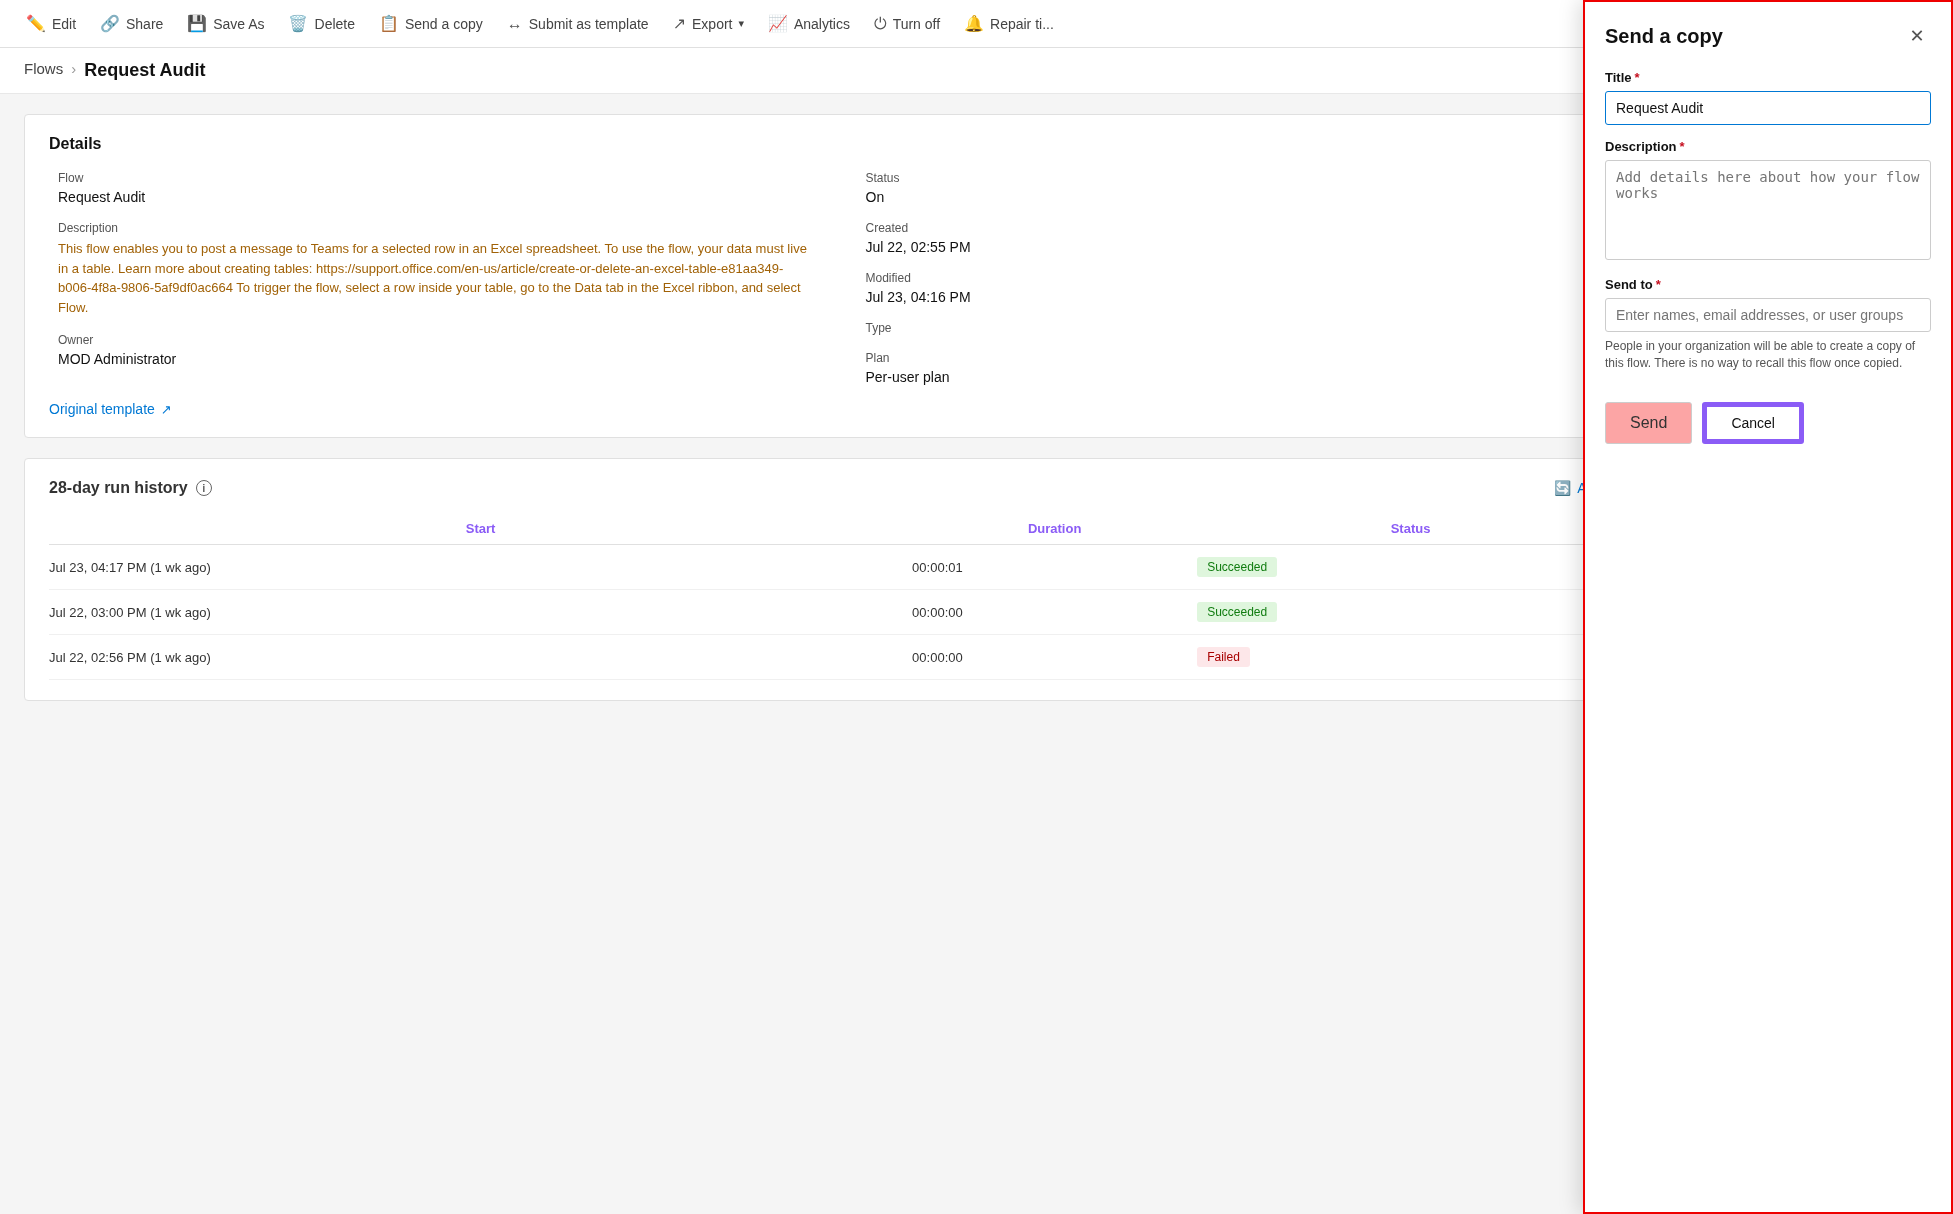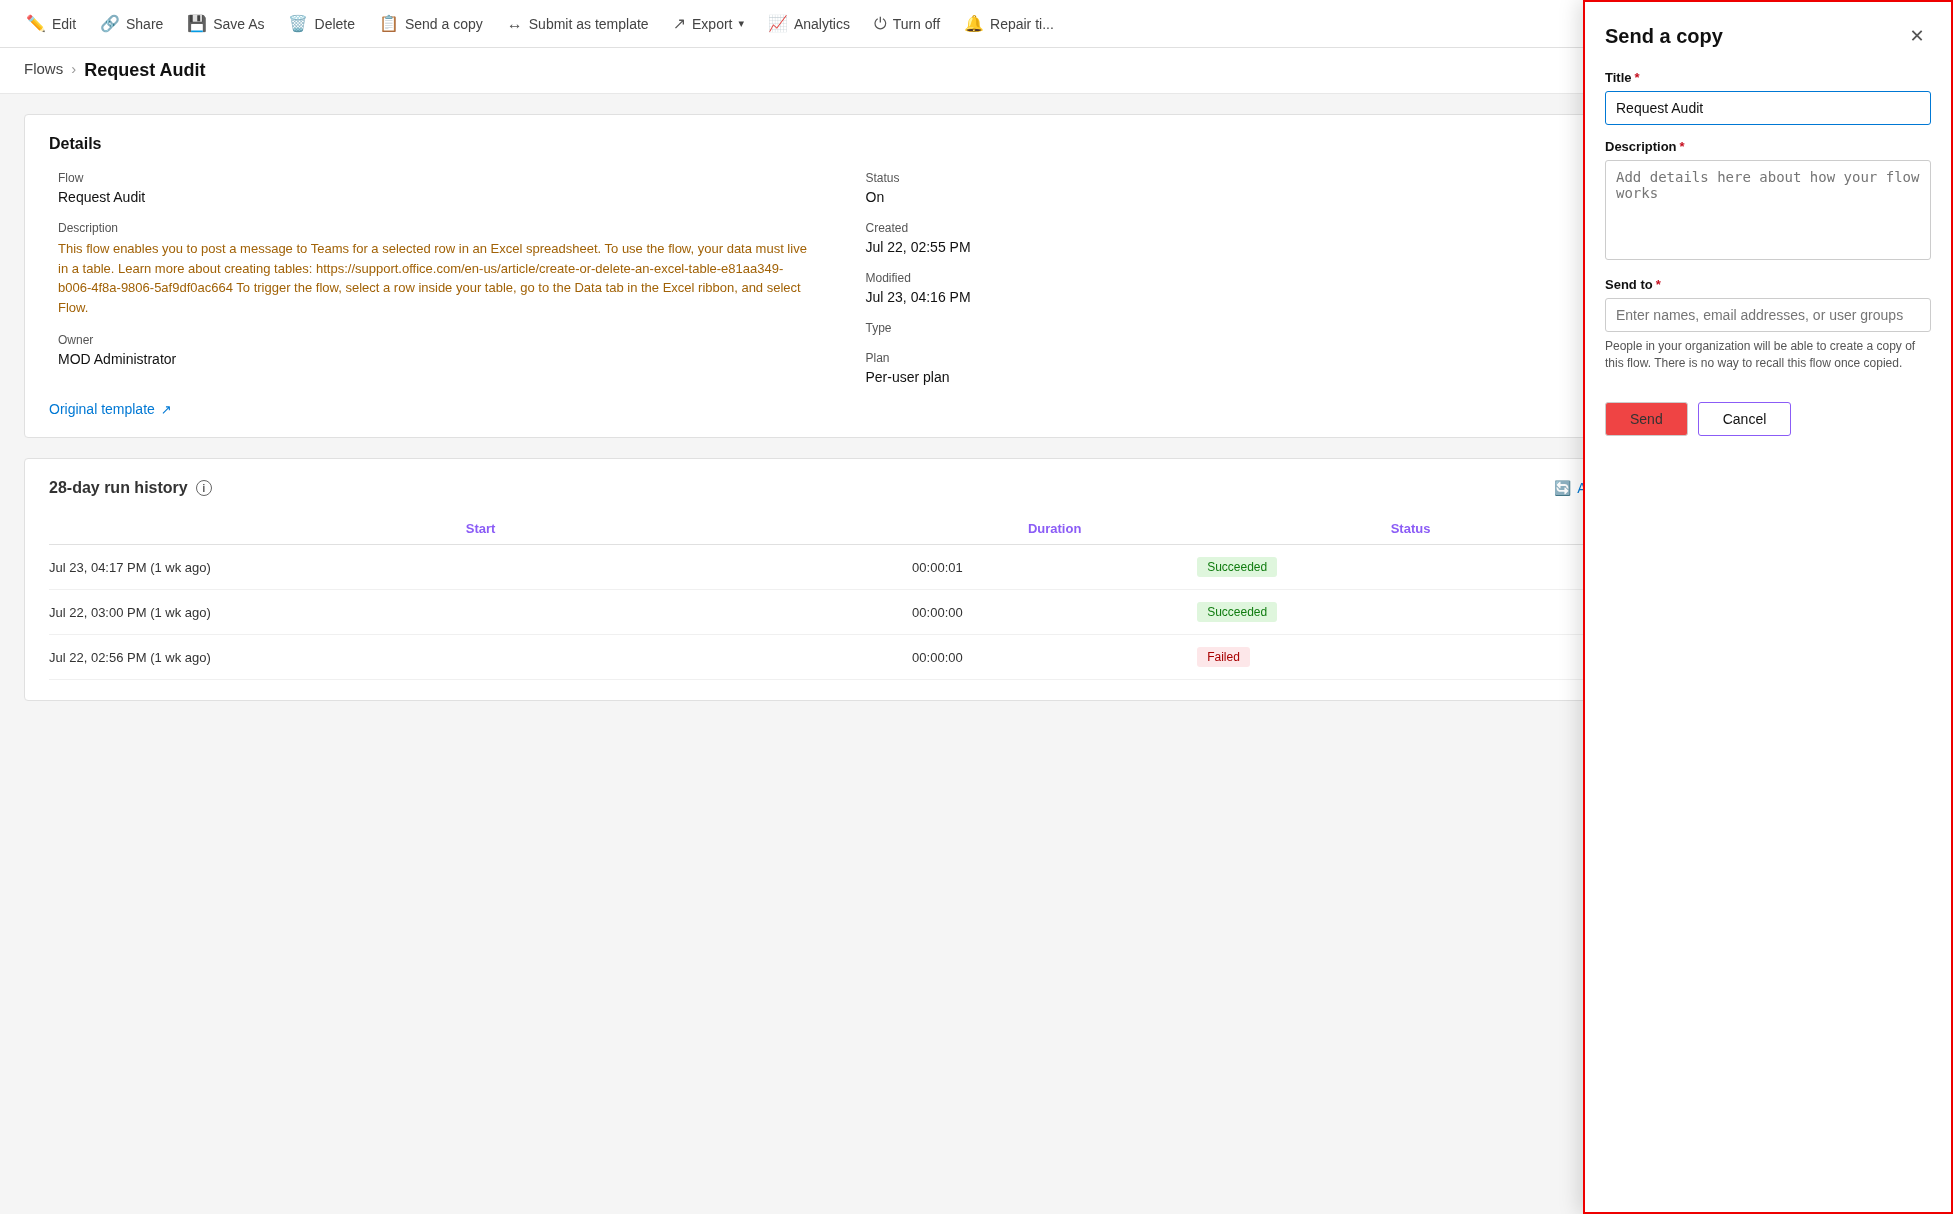--- a/index.html
+++ b/index.html
@@ -331,31 +331,31 @@
       line-height: 1.4;
     }
 
     .panel-actions {
       display: flex;
       gap: 10px;
       margin-top: 16px;
     }
     .btn-send {
       padding: 8px 24px;
-      background: #ef4444;
+      background: #fca5a5;
       border: 1px solid #ccc;
       border-radius: 3px;
-      font-size: 14px;
+      font-size: 16px;
       cursor: pointer;
       color: #333;
     }
     .btn-cancel {
       padding: 8px 24px;
       background: #fff;
-      border: 1px solid #8b5cf6;
+      border: 5px solid #8b5cf6;
       border-radius: 3px;
       font-size: 14px;
       cursor: pointer;
       color: #111;
       font-weight: 500;
     }
   </style>
 </head>
 <body>
 

